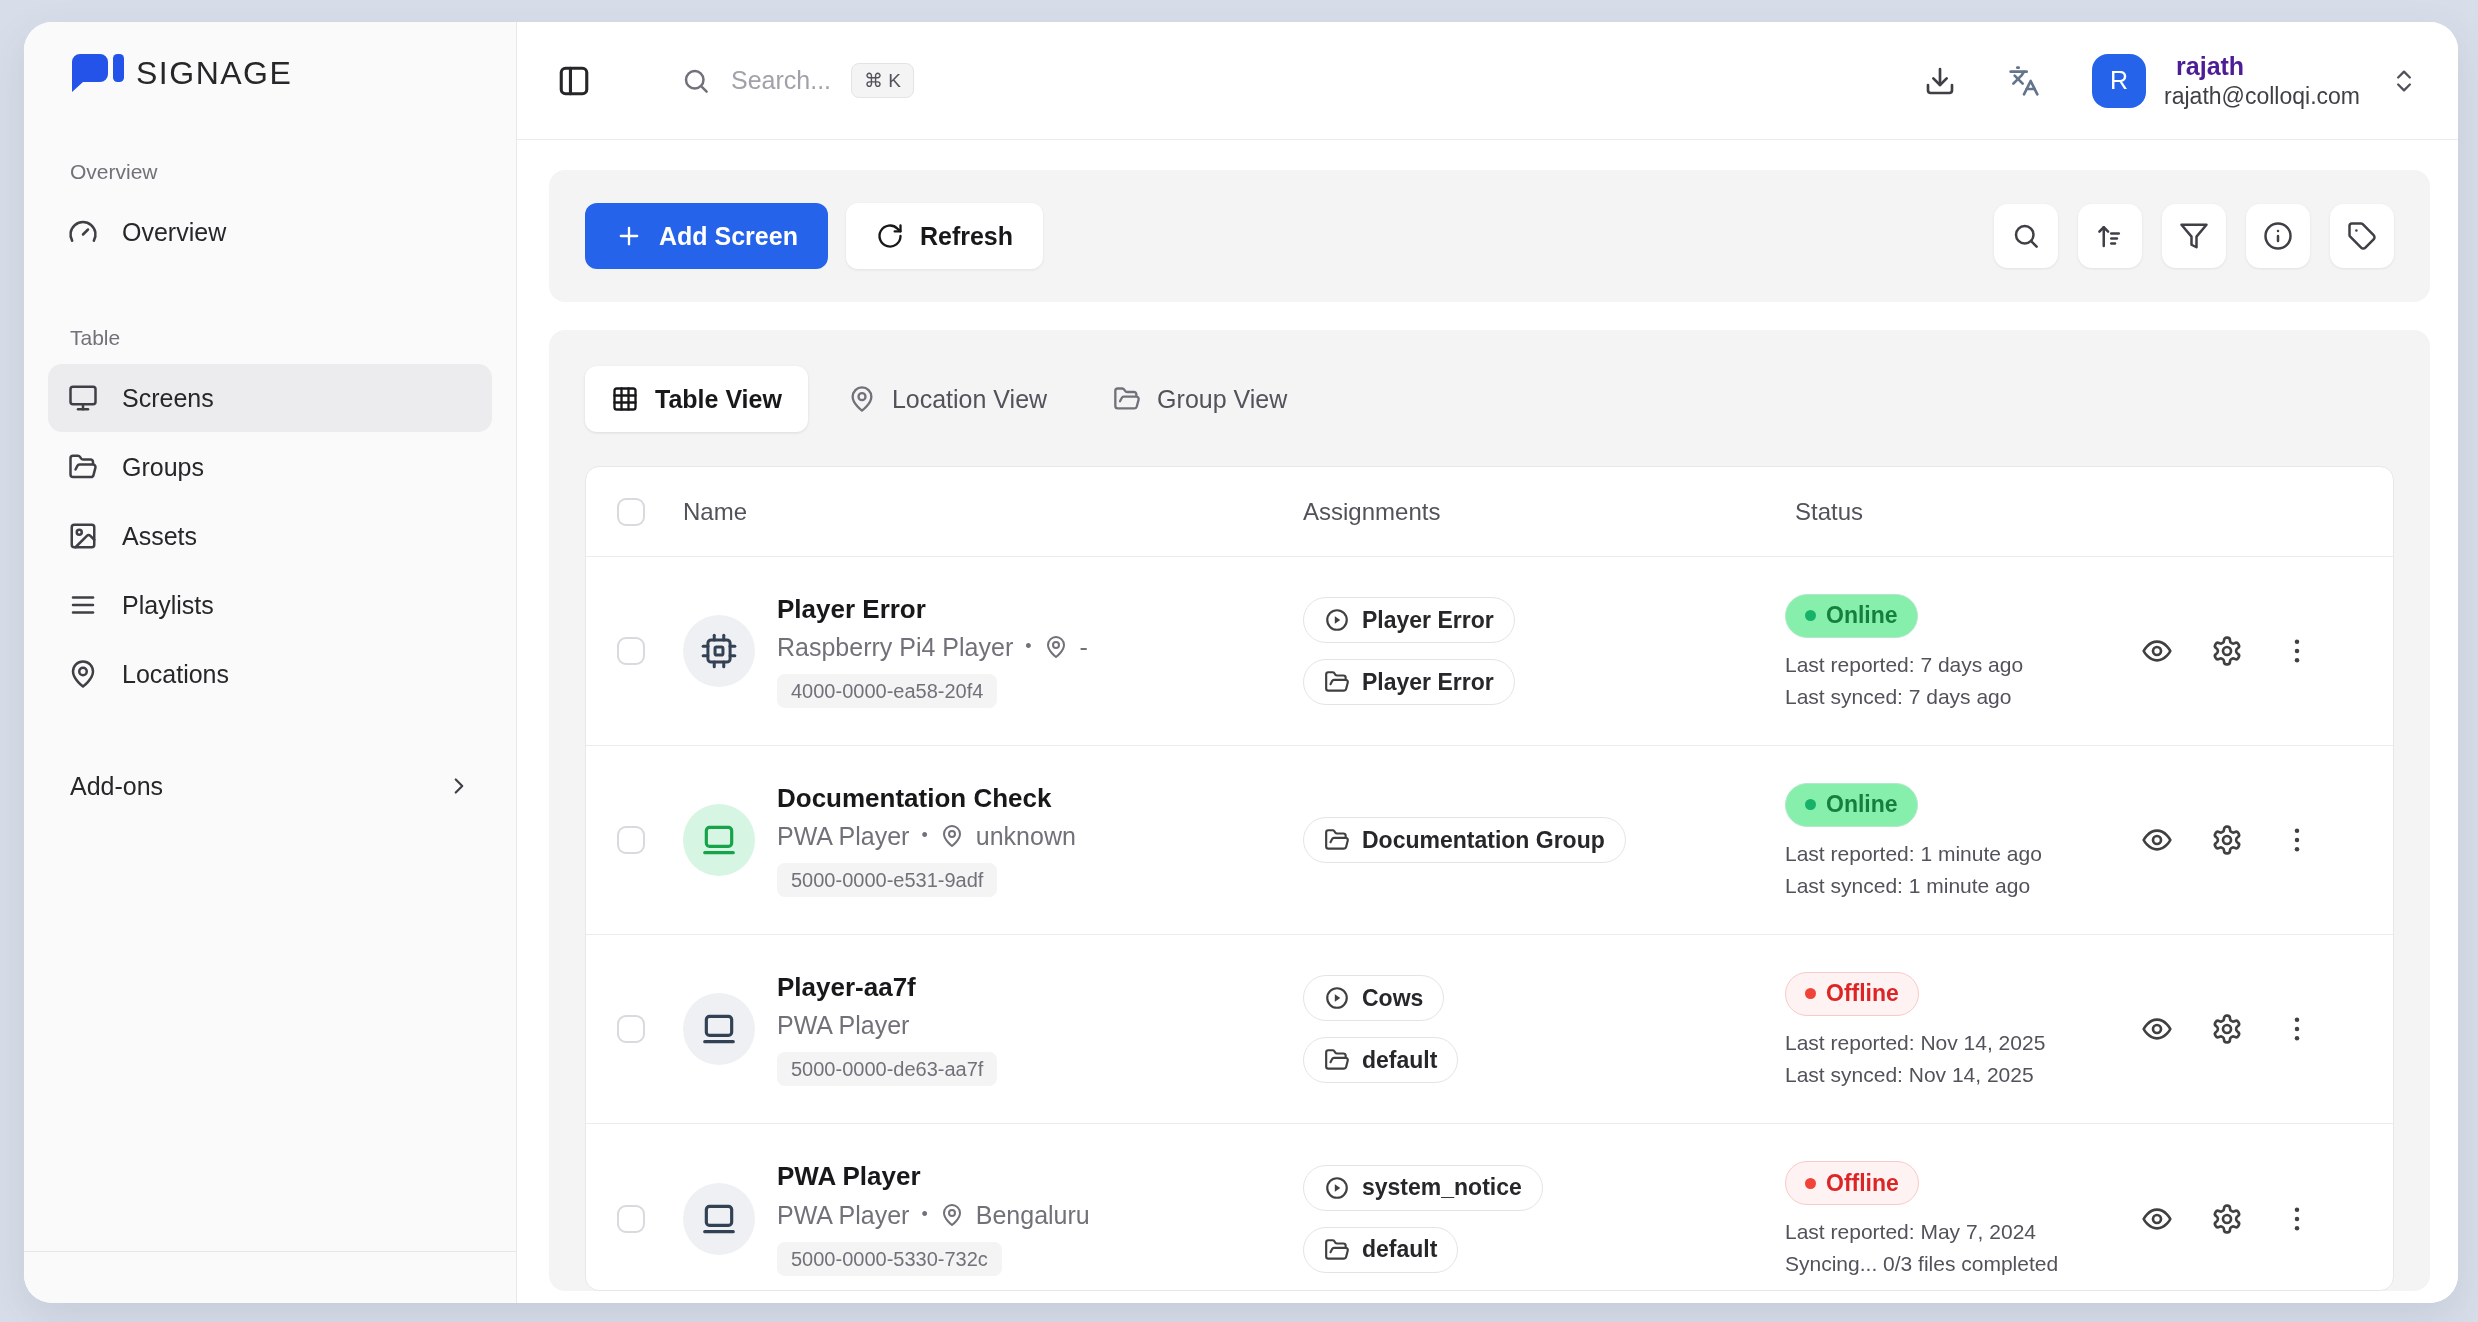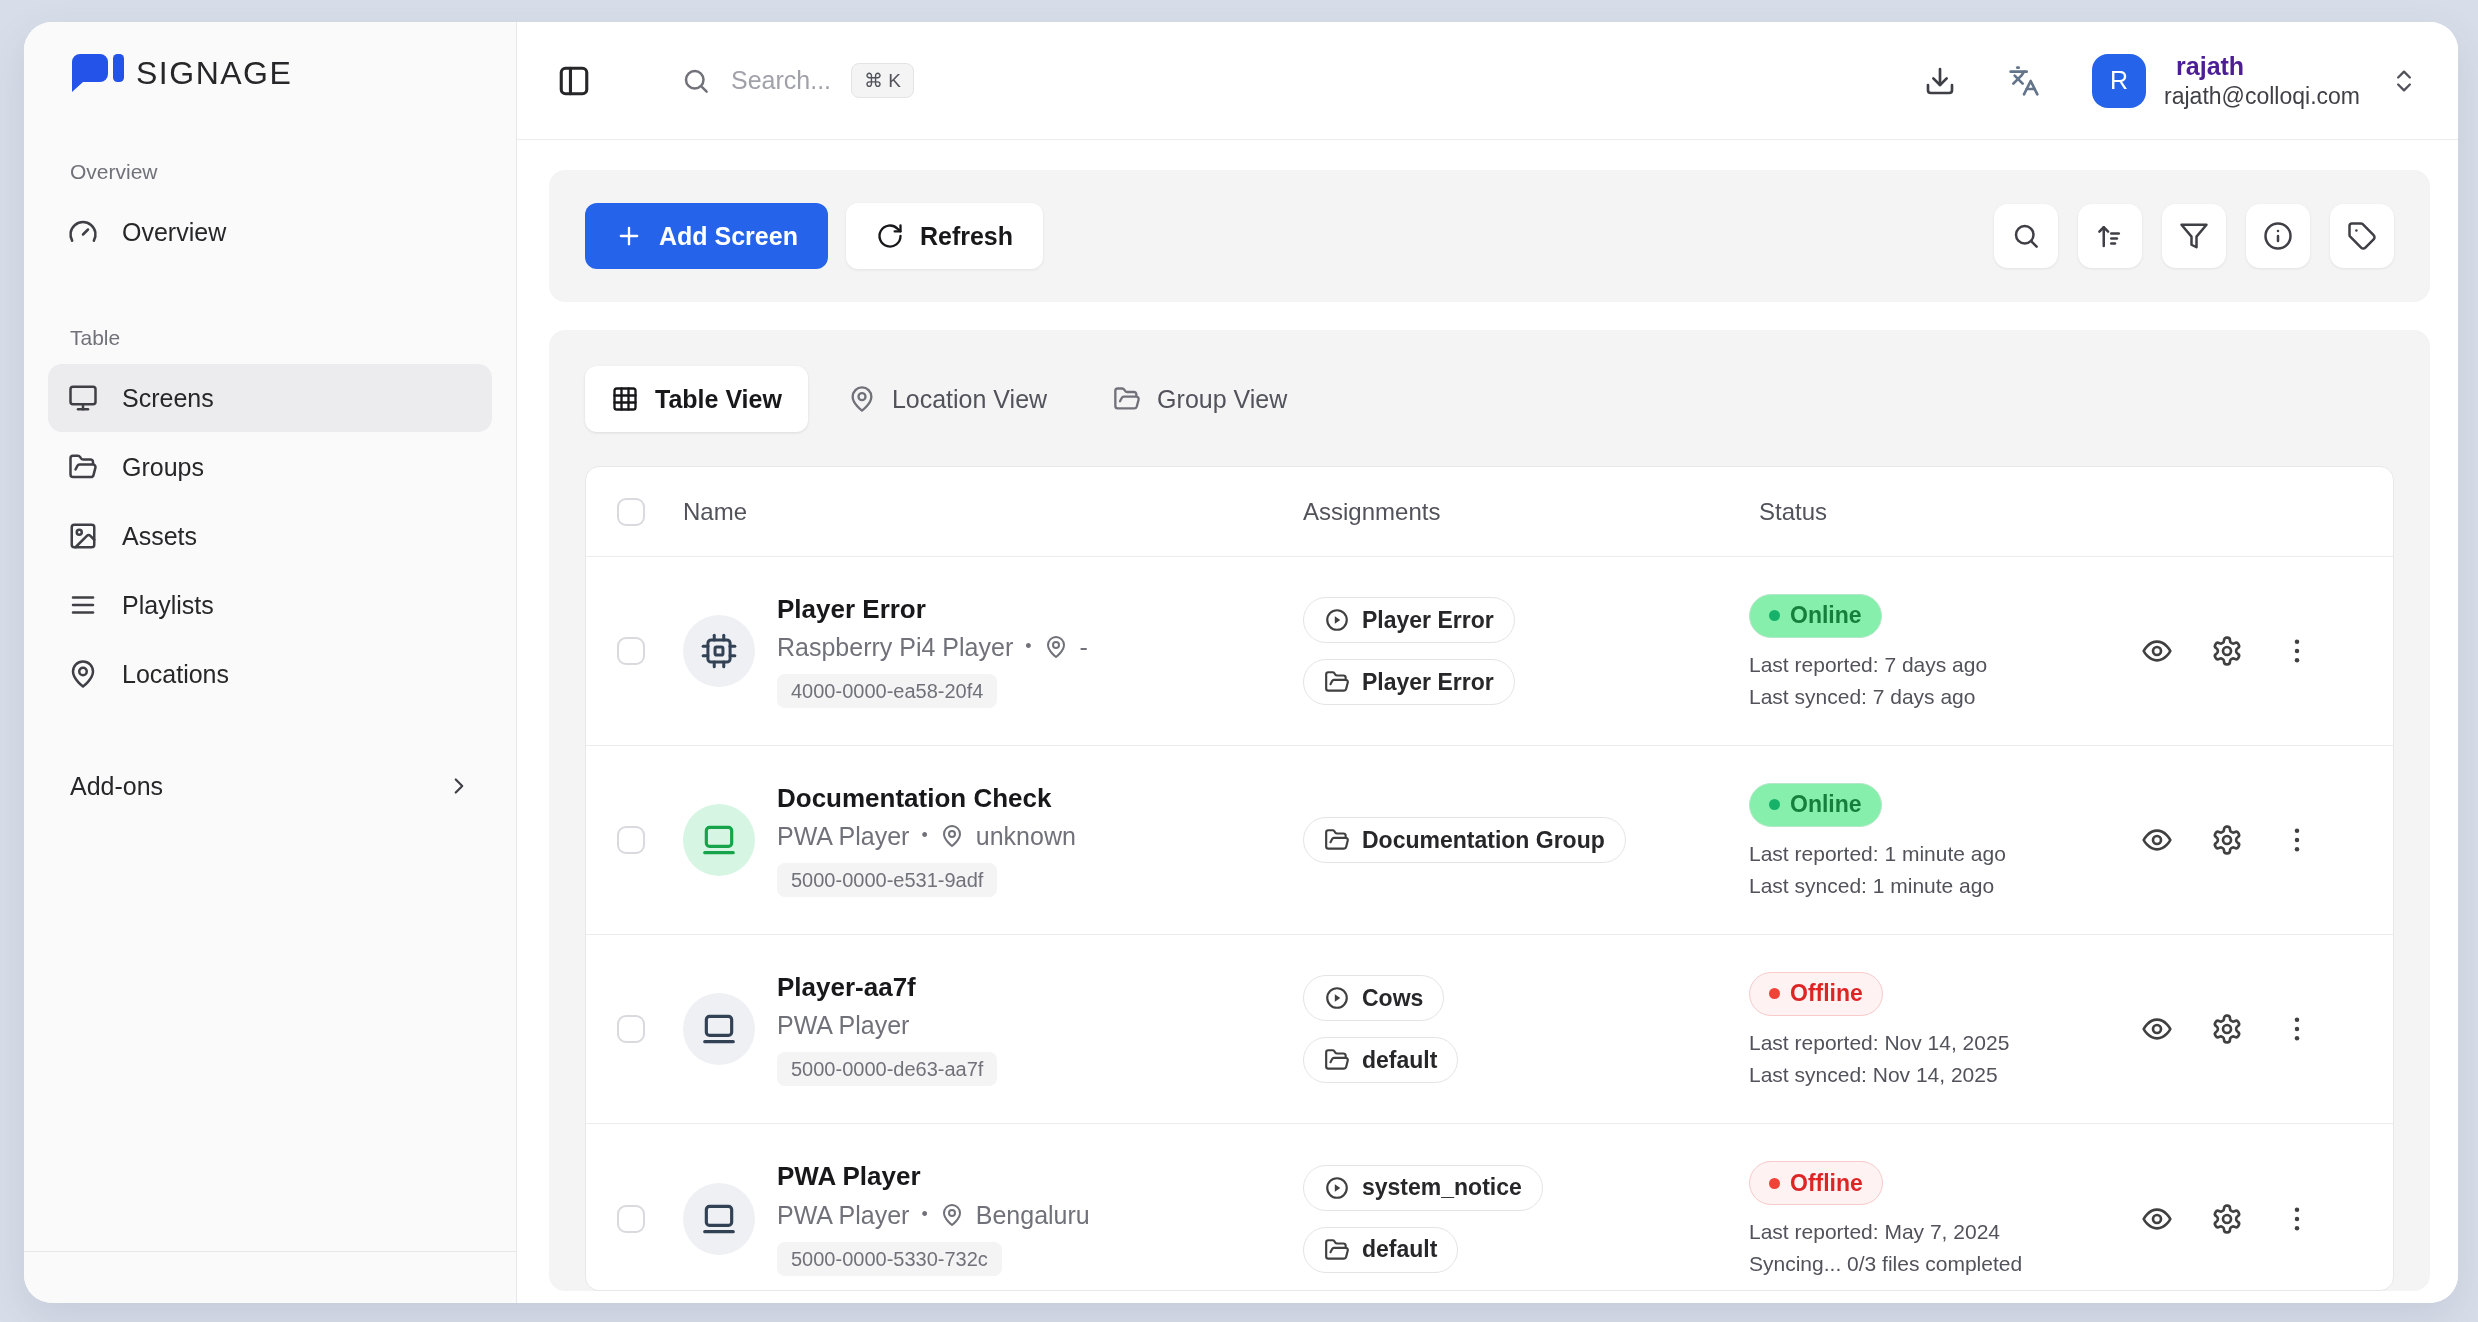--- a/index.html
+++ b/index.html
@@ -98,21 +98,21 @@
     margin-top:34px; background:#fff; border:1px solid #e7e7e9; border-radius:14px;
     flex:1; overflow:hidden; display:flex; flex-direction:column; min-height:0;
   }
   .thead { display:flex; align-items:center; height:90px; flex:none; border-bottom:1px solid #ececee;
     font-size:24px; color:#52525b; }
   .trow { display:flex; align-items:center; height:189px; flex:none; border-bottom:1px solid #ececee; }
   .trow:last-child { border-bottom:none; }
   .col-check { width:97px; flex:none; padding-left:31px; display:flex; align-items:center; }
   .col-name { width:620px; flex:none; display:flex; align-items:center; gap:22px; }
   .col-assign { width:440px; flex:none; display:flex; flex-direction:column; align-items:flex-start; gap:16px; }
-  .col-status { flex:1; min-width:0; padding-left:6px; }
+  .col-status { flex:1; min-width:0; padding-left:6px;margin-left:36px; }
   .col-actions { width:265px; flex:none; display:flex; align-items:center; justify-content:flex-end; gap:38px; padding-right:80px; color:#404040; }
   .checkbox { width:28px; height:28px; border-radius:9px; border:2px solid #d9d9de; background:#fff; cursor:pointer; }
   .row-avatar {
     width:72px; height:72px; border-radius:50%; flex:none;
     display:flex; align-items:center; justify-content:center;
   }
   .row-avatar.gray { background:#eef0f4; color:#334155; }
   .row-avatar.green { background:#d6f5e3; color:#16a34a; }
   .name-block { line-height:1.2; }
   .row-title { font-size:26px; font-weight:600; color:#18181b; }

